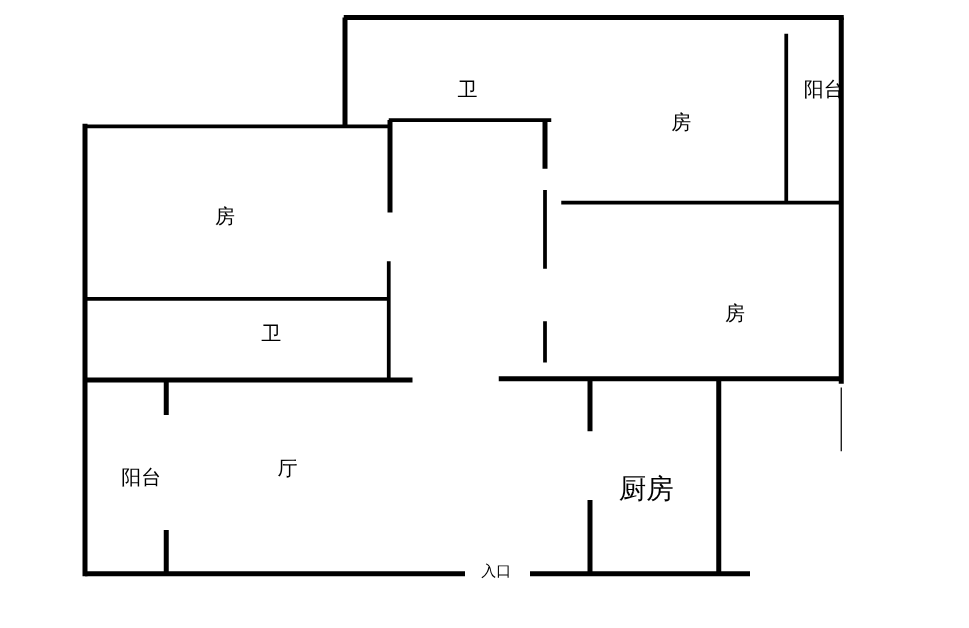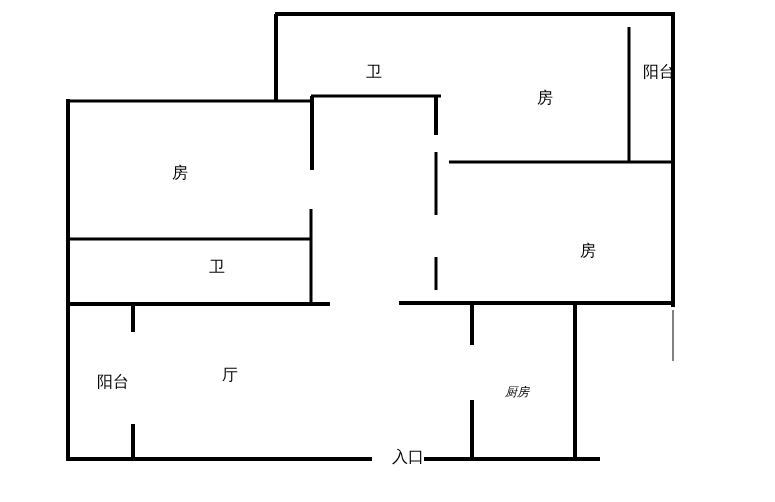--- a/index.html
+++ b/index.html
@@ -72,16 +72,16 @@
   </svg>
   <div id="labels-layer">
       <div class="room-label" style="left: 374px; top: 72px; font-size: 16px;">卫</div>
       <div class="room-label" style="left: 659px; top: 72px; font-size: 16px;">阳台</div>
       <div class="room-label" style="left: 545px; top: 98px; font-size: 16px;">房</div>
       <div class="room-label" style="left: 180px; top: 173px; font-size: 16px;">房</div>
       <div class="room-label" style="left: 217px; top: 267px; font-size: 16px;">卫</div>
       <div class="room-label" style="left: 588px; top: 251px; font-size: 16px;">房</div>
       <div class="room-label" style="left: 230px; top: 375px; font-size: 16px;">厅</div>
       <div class="room-label" style="left: 113px; top: 382px; font-size: 16px;">阳台</div>
-      <div class="room-label" style="left: 517px; top: 392px; font-size: 12px; font-style: italic;">厨房</div>
-      <div class="room-label" style="left: 408px; top: 457px; font-size: 16px;">入口</div>
+      <div class="room-label" style="left: 517px; top: 392px; font-size: 22px;">厨房</div>
+      <div class="room-label" style="left: 397px; top: 457px; font-size: 12px;">入口</div>
     </div>
 </div>
 
 </body></html>

